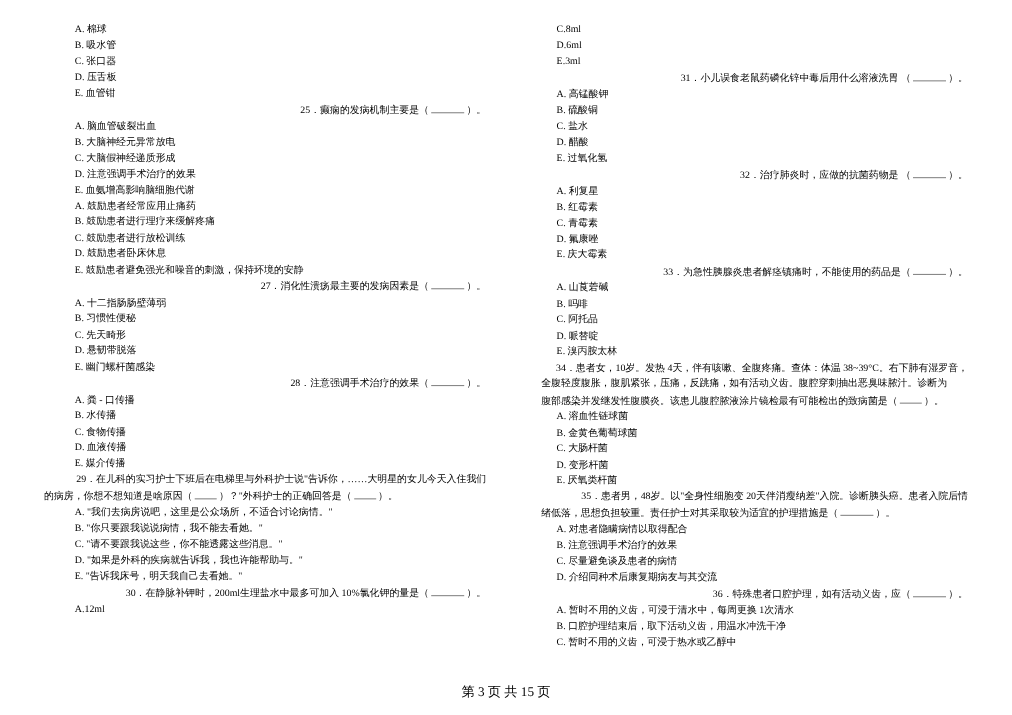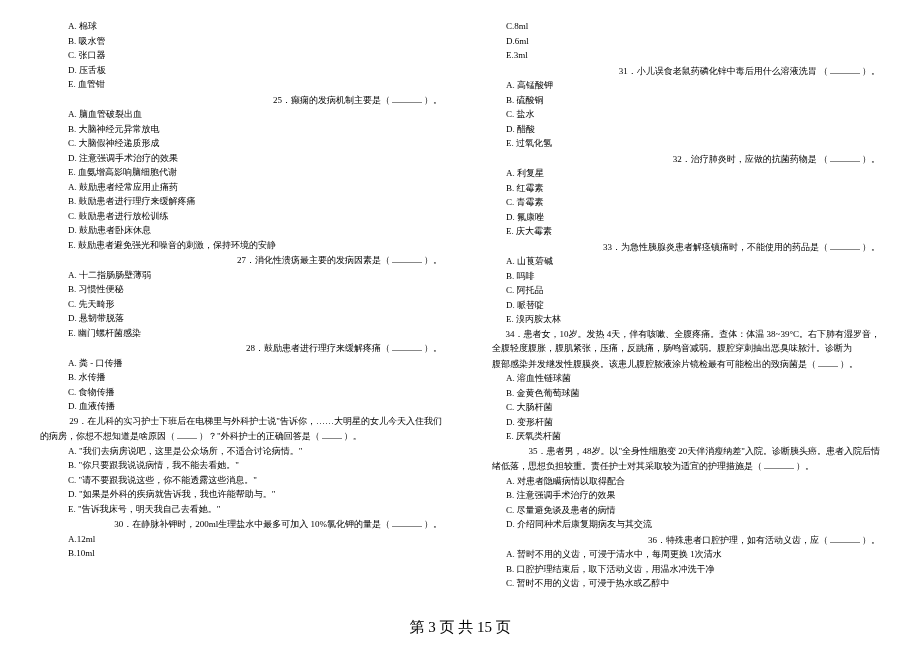--- a/index.html
+++ b/index.html
@@ -32,21 +32,21 @@
     vertical-align: baseline;
     margin: 0 2px;
   }
   .blank-sm { min-width: 20px; }
   .cont { padding-left: 14px; margin-bottom: 1px; white-space: nowrap; overflow: hidden; }
   .footer {
     position: absolute;
     bottom: 12px;
     left: 0; right: 0;
     text-align: center;
-    font-size: 15px;
+    font-size: 12px;
     margin-top: 28px;
   }
   .q { padding-left: 14px; text-indent: -14px; margin-bottom: 1px; white-space: nowrap; overflow: hidden; text-align: right; }
 </style>
 </head>
 <body>
 
 <div class="page">
   <div class="col">
 
@@ -69,37 +69,37 @@
     <div class="opt"><span>D</span>. <span>鼓励患者卧床休息</span></div>
     <div class="opt"><span>E</span>. <span>鼓励患者避免强光和噪音的刺激，保持环境的安静</span></div>
 
     <div class="q"><span>27．</span><span>消化性溃疡最主要的发病因素是（</span><span class="blank"></span><span>）。</span></div>
     <div class="opt"><span>A</span>. <span>十二指肠肠壁薄弱</span></div>
     <div class="opt"><span>B</span>. <span>习惯性便秘</span></div>
     <div class="opt"><span>C</span>. <span>先天畸形</span></div>
     <div class="opt"><span>D</span>. <span>悬韧带脱落</span></div>
     <div class="opt"><span>E</span>. <span>幽门螺杆菌感染</span></div>
 
-    <div class="q"><span>28．</span><span>鼓励患者进行理疗来缓解疼痛（</span><span class="blank"></span><span>）。</span></div>
+    <div class="q"><span>28．</span><span>注意强调手术治疗的效果（</span><span class="blank"></span><span>）。</span></div>
     <div class="opt"><span>A</span>. <span>粪 - 口传播</span></div>
     <div class="opt"><span>B</span>. <span>水传播</span></div>
     <div class="opt"><span>C</span>. <span>食物传播</span></div>
     <div class="opt"><span>D</span>. <span>血液传播</span></div>
+    <div class="opt"><span>E</span>. <span>媒介传播</span></div>
 
     <div class="q"><span>29．</span><span>在儿科的实习护士下班后在电梯里与外科护士说"告诉你，……大明星的女儿今天入住我们</span></div>
     <div class="item"><span>的病房，你想不想知道是啥原因（</span><span class="blank blank-sm"></span><span>）？"外科护士的正确回答是（</span><span class="blank blank-sm"></span><span>）。</span></div>
     <div class="opt"><span>A</span>. <span>"我们去病房说吧，这里是公众场所，不适合讨论病情。"</span></div>
     <div class="opt"><span>B</span>. <span>"你只要跟我说说病情，我不能去看她。"</span></div>
     <div class="opt"><span>C</span>. <span>"请不要跟我说这些，你不能透露这些消息。"</span></div>
     <div class="opt"><span>D</span>. <span>"如果是外科的疾病就告诉我，我也许能帮助与。"</span></div>
     <div class="opt"><span>E</span>. <span>"告诉我床号，明天我自己去看她。"</span></div>
 
     <div class="q"><span>30．</span><span>在静脉补钾时，200ml生理盐水中最多可加入   10%氯化钾的量是（</span><span class="blank"></span><span>）。</span></div>
     <div class="opt"><span>A</span>.<span>12ml</span></div>
-    <div class="opt"><span>B</span>.<span>10ml</span></div>
   </div>
 
   <div class="col">
     <div class="opt"><span>C</span>.<span>8ml</span></div>
     <div class="opt"><span>D</span>.<span>6ml</span></div>
     <div class="opt"><span>E</span>.<span>3ml</span></div>
 
     <div class="q"><span>31．</span><span>小儿误食老鼠药磷化锌中毒后用什么溶液洗胃    （</span><span class="blank"></span><span>）。</span></div>
     <div class="opt"><span>A</span>. <span>高锰酸钾</span></div>
     <div class="opt"><span>B</span>. <span>硫酸铜</span></div>
@@ -115,21 +115,21 @@
     <div class="opt"><span>E</span>. <span>庆大霉素</span></div>
 
     <div class="q"><span>33．</span><span>为急性胰腺炎患者解痉镇痛时，不能使用的药品是（</span><span class="blank"></span><span>）。</span></div>
     <div class="opt"><span>A</span>. <span>山莨菪碱</span></div>
     <div class="opt"><span>B</span>. <span>吗啡</span></div>
     <div class="opt"><span>C</span>. <span>阿托品</span></div>
     <div class="opt"><span>D</span>. <span>哌替啶</span></div>
     <div class="opt"><span>E</span>. <span>溴丙胺太林</span></div>
 
     <div class="q"><span>34．</span><span>患者女，10岁。发热 4天，伴有咳嗽、全腹疼痛。查体：体温   38~39°C。右下肺有湿罗音，</span></div>
-    <div class="cont"><span>全腹轻度腹胀，腹肌紧张，压痛，反跳痛，肠鸣音减弱。腹腔穿刺抽出恶臭味脓汁。诊断为</span></div>
+    <div class="cont"><span>全腹轻度腹胀，腹肌紧张，压痛，反跳痛，如有活动义齿。腹腔穿刺抽出恶臭味脓汁。诊断为</span></div>
     <div class="cont"><span>腹部感染并发继发性腹膜炎。该患儿腹腔脓液涂片镜检最有可能检出的致病菌是（</span><span class="blank blank-sm"></span><span>）。</span></div>
     <div class="opt"><span>A</span>. <span>溶血性链球菌</span></div>
     <div class="opt"><span>B</span>. <span>金黄色葡萄球菌</span></div>
     <div class="opt"><span>C</span>. <span>大肠杆菌</span></div>
     <div class="opt"><span>D</span>. <span>变形杆菌</span></div>
     <div class="opt"><span>E</span>. <span>厌氧类杆菌</span></div>
 
     <div class="q"><span>35．</span><span>患者男，48岁。以"全身性细胞变   20天伴消瘦纳差"入院。诊断胰头癌。患者入院后情</span></div>
     <div class="cont"><span>绪低落，思想负担较重。责任护士对其采取较为适宜的护理措施是（</span><span class="blank"></span><span>）。</span></div>
     <div class="opt"><span>A</span>. <span>对患者隐瞒病情以取得配合</span></div>

